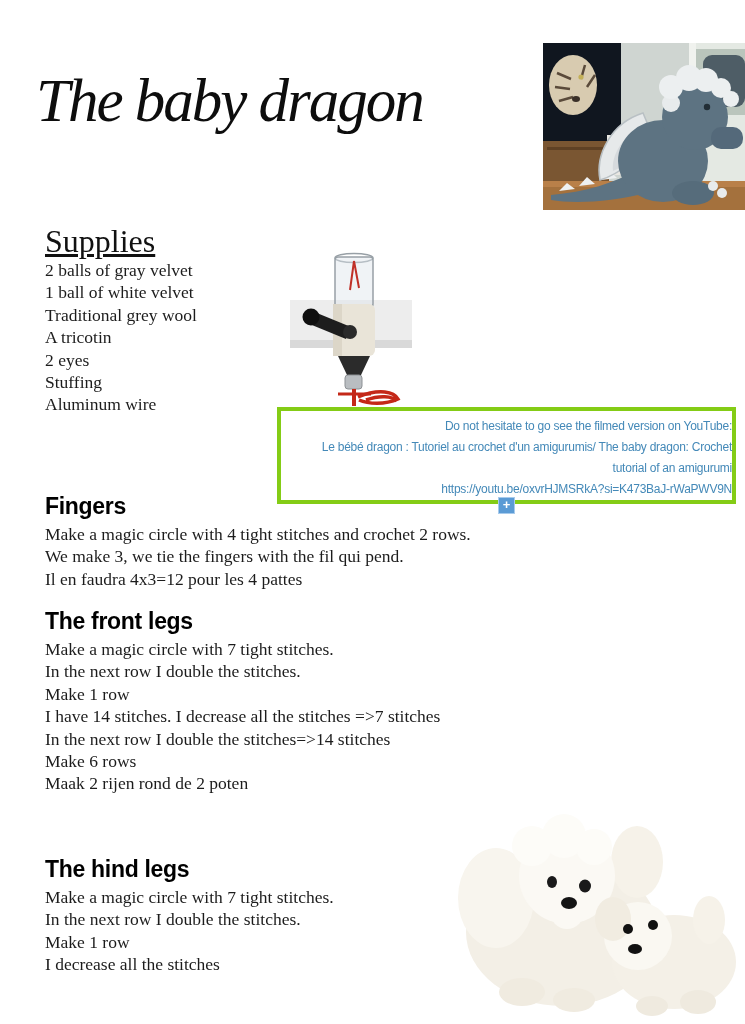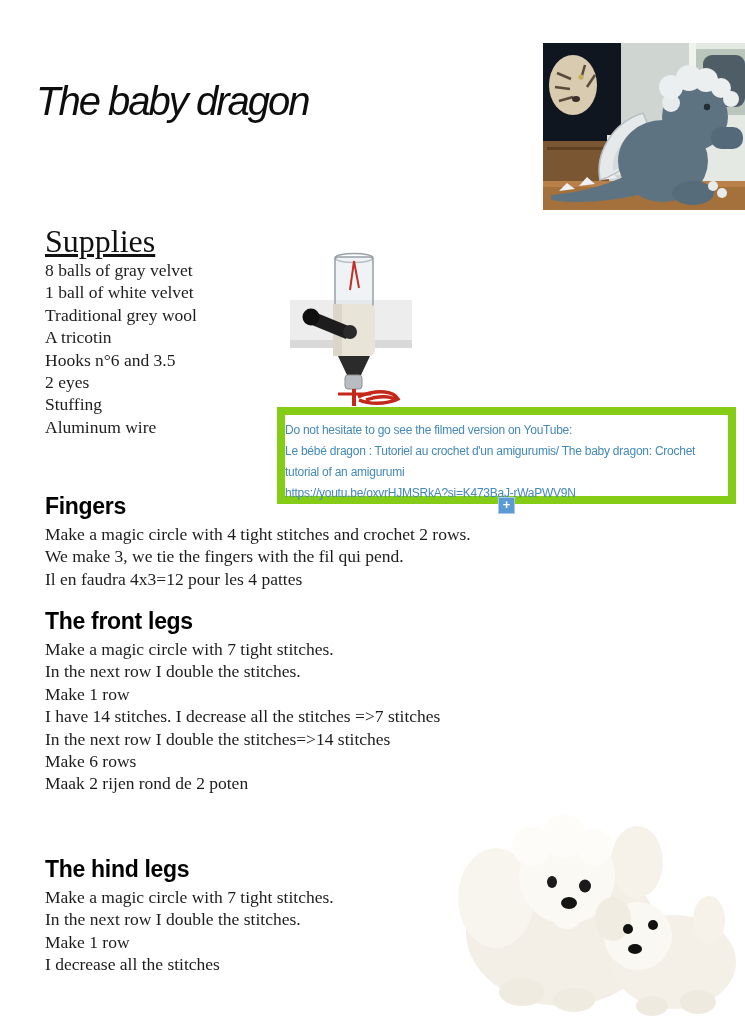--- a/index.html
+++ b/index.html
@@ -1,35 +1,35 @@
 <!DOCTYPE html>
 <html><head>
 <meta charset="utf-8">
 <style>
   html,body{margin:0;padding:0;background:#ffffff;}
   .page{position:relative;width:745px;height:1024px;background:#ffffff;overflow:hidden;
         font-family:"Liberation Serif",serif;color:#1a1a1a;}
 
   .title{position:absolute;left:36px;top:46px;width:520px;
-         font-family:Liberation Sans, sans-serif;font-style:italic;font-weight:400;
-         font-size:40px;line-height:110px;color:#0d0d0d;letter-spacing:-2px;white-space:nowrap;}
+         font-family:Liberation Serif, serif;font-style:italic;font-weight:400;
+         font-size:61px;line-height:110px;color:#0d0d0d;letter-spacing:-2px;white-space:nowrap;}
 
   .photo{position:absolute;}
   .photo svg{display:block;}
 
   .serif-head{font-size:32px;font-weight:400;text-decoration:underline;color:#111;line-height:28px;}
   .body-line{font-size:17.5px;line-height:22.4px;white-space:nowrap;color:#1c1c1c;}
 
   .sans-head{font-family:"Liberation Sans",sans-serif;font-weight:700;font-size:23px;
              line-height:27px;color:#000;margin-bottom:3px;letter-spacing:-0.3px;}
 
   .sect{position:absolute;left:45px;}
 
   .ytbox{position:absolute;left:277px;top:407px;width:459px;height:97px;box-sizing:border-box;
-         border:8px solid #84cc16;background:#ffffff;text-align:left;
+         border:4px solid #84cc16;background:#ffffff;text-align:right;
          font-family:"Liberation Sans",sans-serif;font-size:12px;line-height:21px;
          letter-spacing:-0.25px;padding-top:5px;color:#4489b8;}
   .ytbox div{white-space:nowrap;}
 
   .plus-btn{position:absolute;left:498px;top:497px;width:17px;height:17px;box-sizing:border-box;
             background:#5b9bd5;border:1.5px solid #a8cbEC;color:#ffffff;text-align:center;
             font:700 13px/14px "Liberation Sans",sans-serif;cursor:pointer;}
 
   .watermark{position:absolute;left:425px;top:909px;
              font-family:"Liberation Sans",sans-serif;font-weight:700;color:#2f6fad;opacity:0.88;}
@@ -79,25 +79,24 @@
       </g>
       <ellipse cx="150" cy="150" rx="21" ry="12" fill="#566c7b"></ellipse>
       <circle cx="170" cy="143" r="5" fill="#e8ebec"></circle>
       <circle cx="179" cy="150" r="5" fill="#e8ebec"></circle>
     </svg>
   </div>
 
   <div class="sect" style="top:227px;">
     <div class="serif-head">Supplies</div>
     <div style="height:4px;"></div>
-    <div class="body-line">8 balls of gray velvet</div>
+    <div class="body-line">2 balls of gray velvet</div>
     <div class="body-line">1 ball of white velvet</div>
     <div class="body-line">Traditional grey wool</div>
     <div class="body-line">A tricotin</div>
-    <div class="body-line">Hooks n°6 and 3.5</div>
     <div class="body-line">2 eyes</div>
     <div class="body-line">Stuffing</div>
     <div class="body-line">Aluminum wire</div>
   </div>
 
   <div class="photo" style="left:288px;top:248px;" role="img" aria-label="Tricotin knitting mill with crank and red cord">
     <svg width="135" height="158" viewBox="0 0 135 158">
       <rect x="2" y="52" width="122" height="46" fill="#ededed"></rect>
       <rect x="2" y="92" width="122" height="8" fill="#d9d9d9"></rect>
       <ellipse cx="66" cy="10" rx="19" ry="4.5" fill="none" stroke="#98a0a6" stroke-width="1.5"></ellipse>

